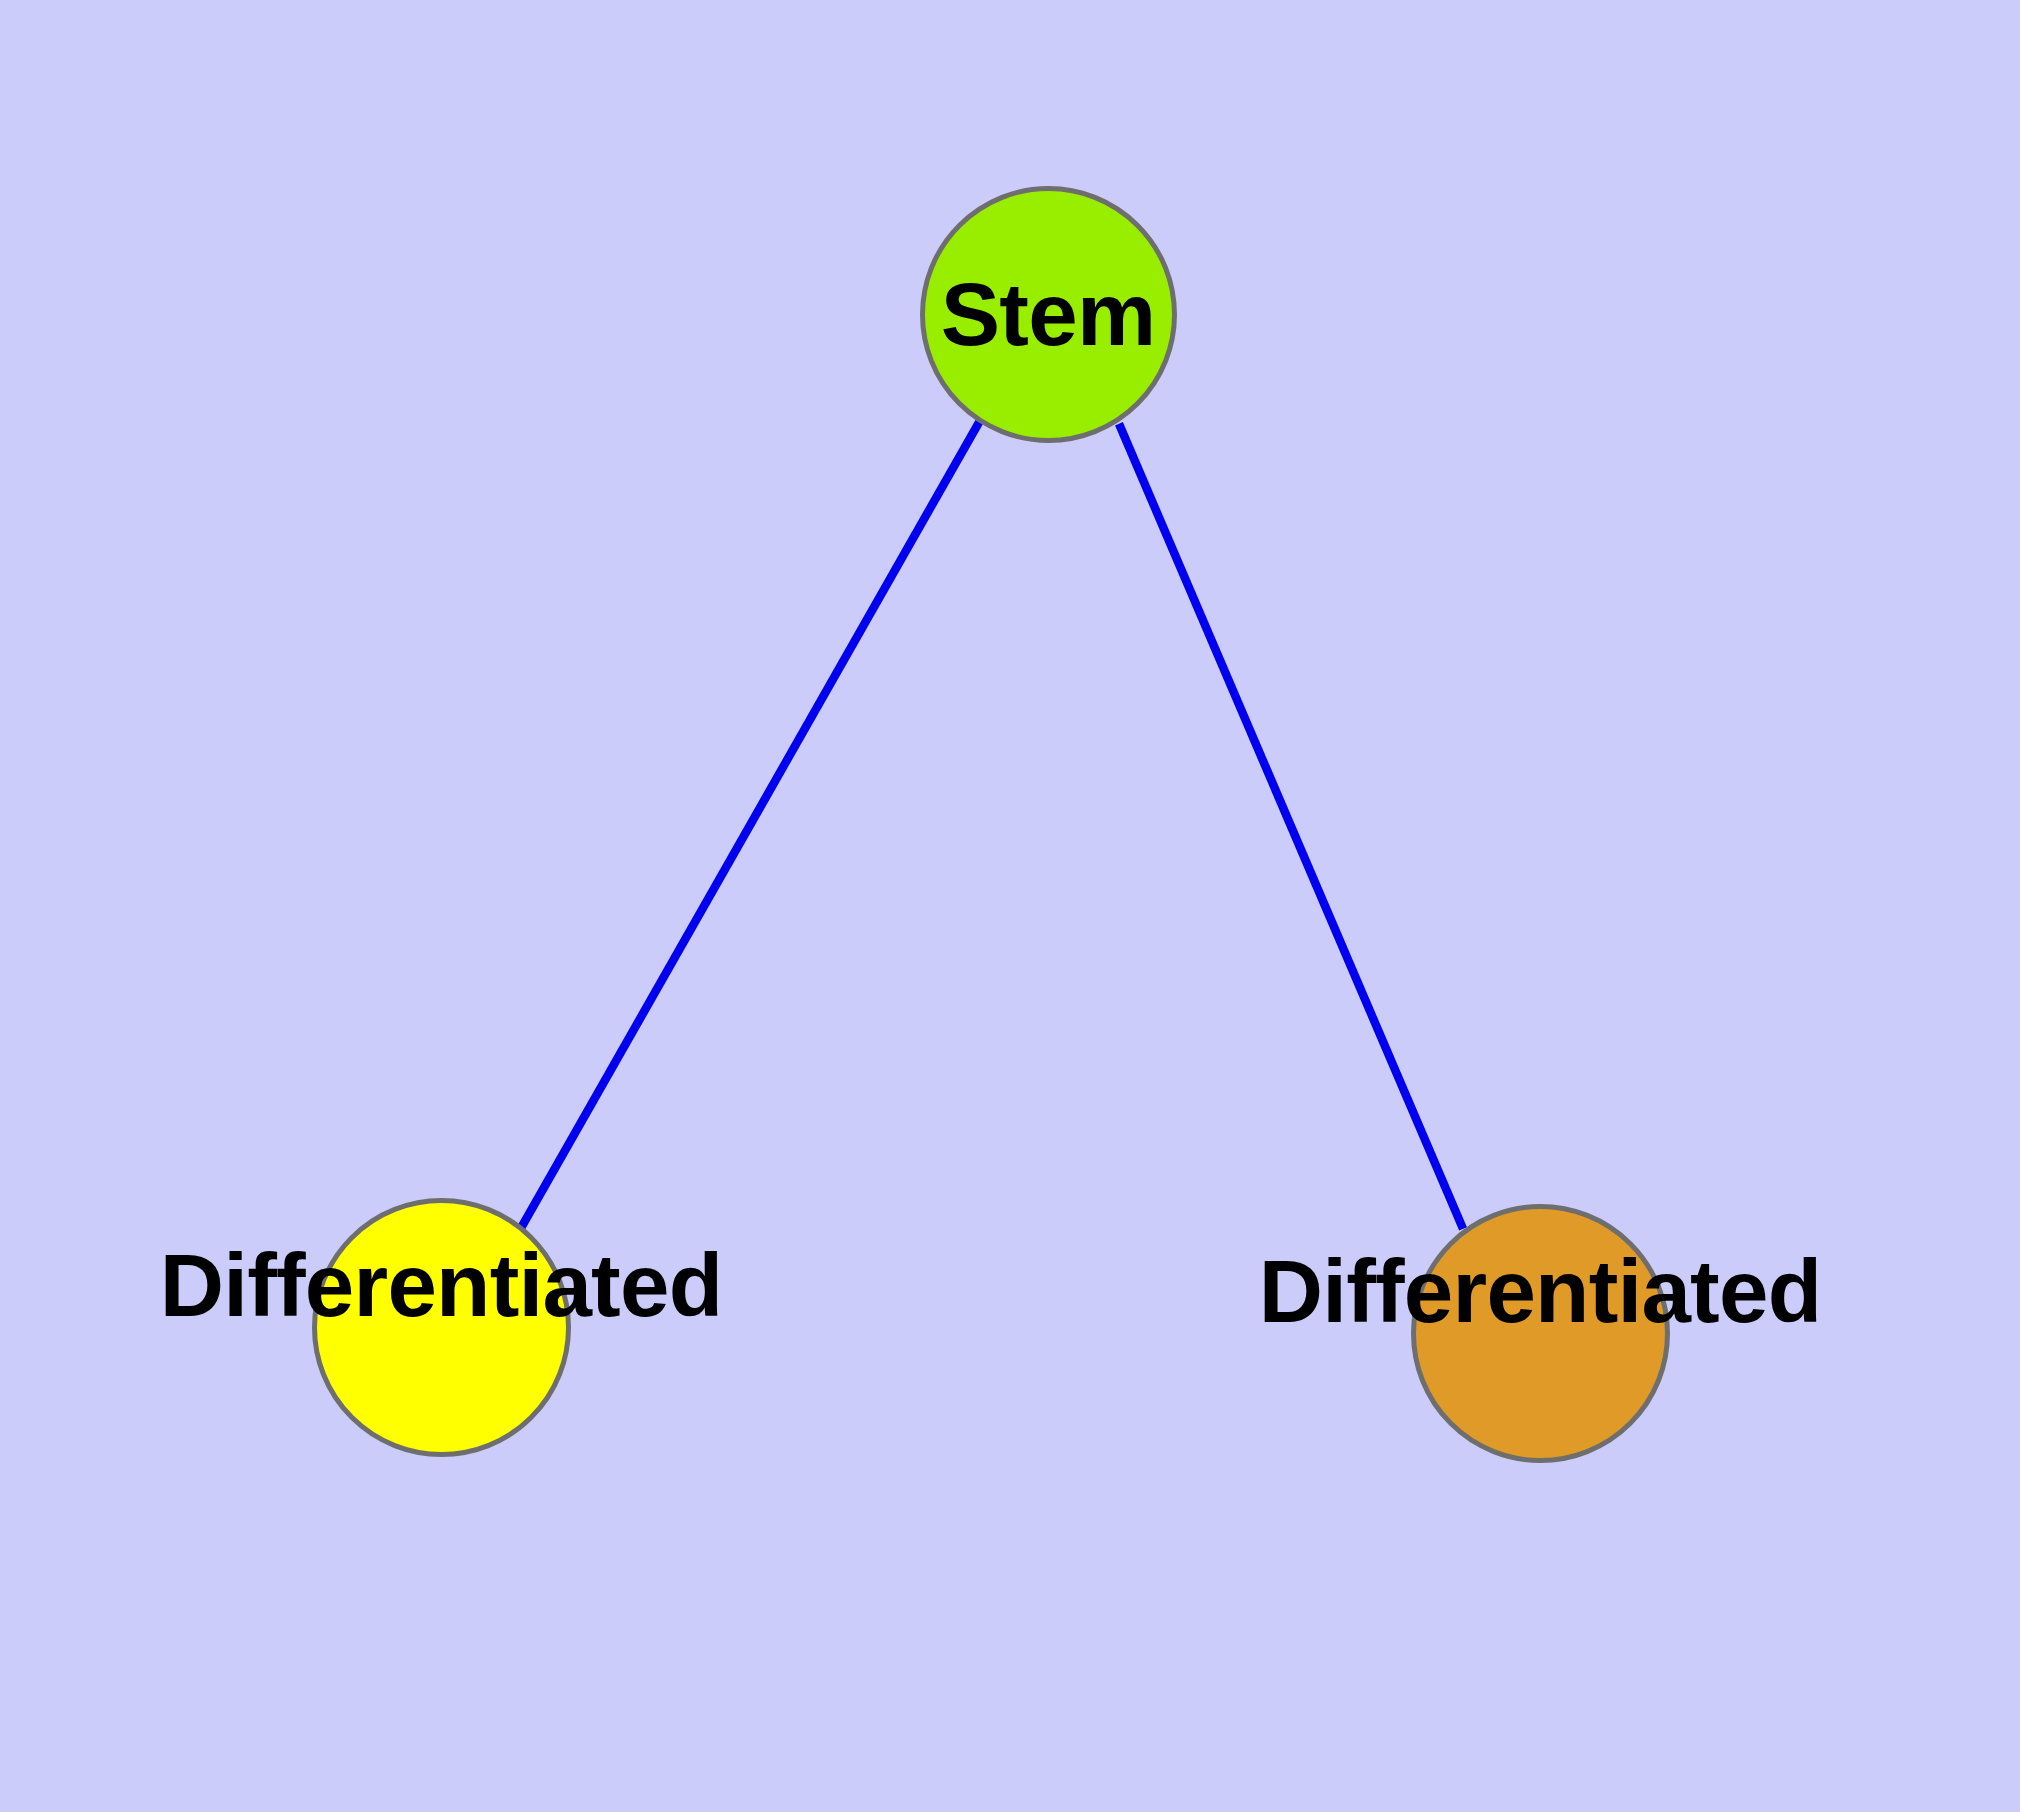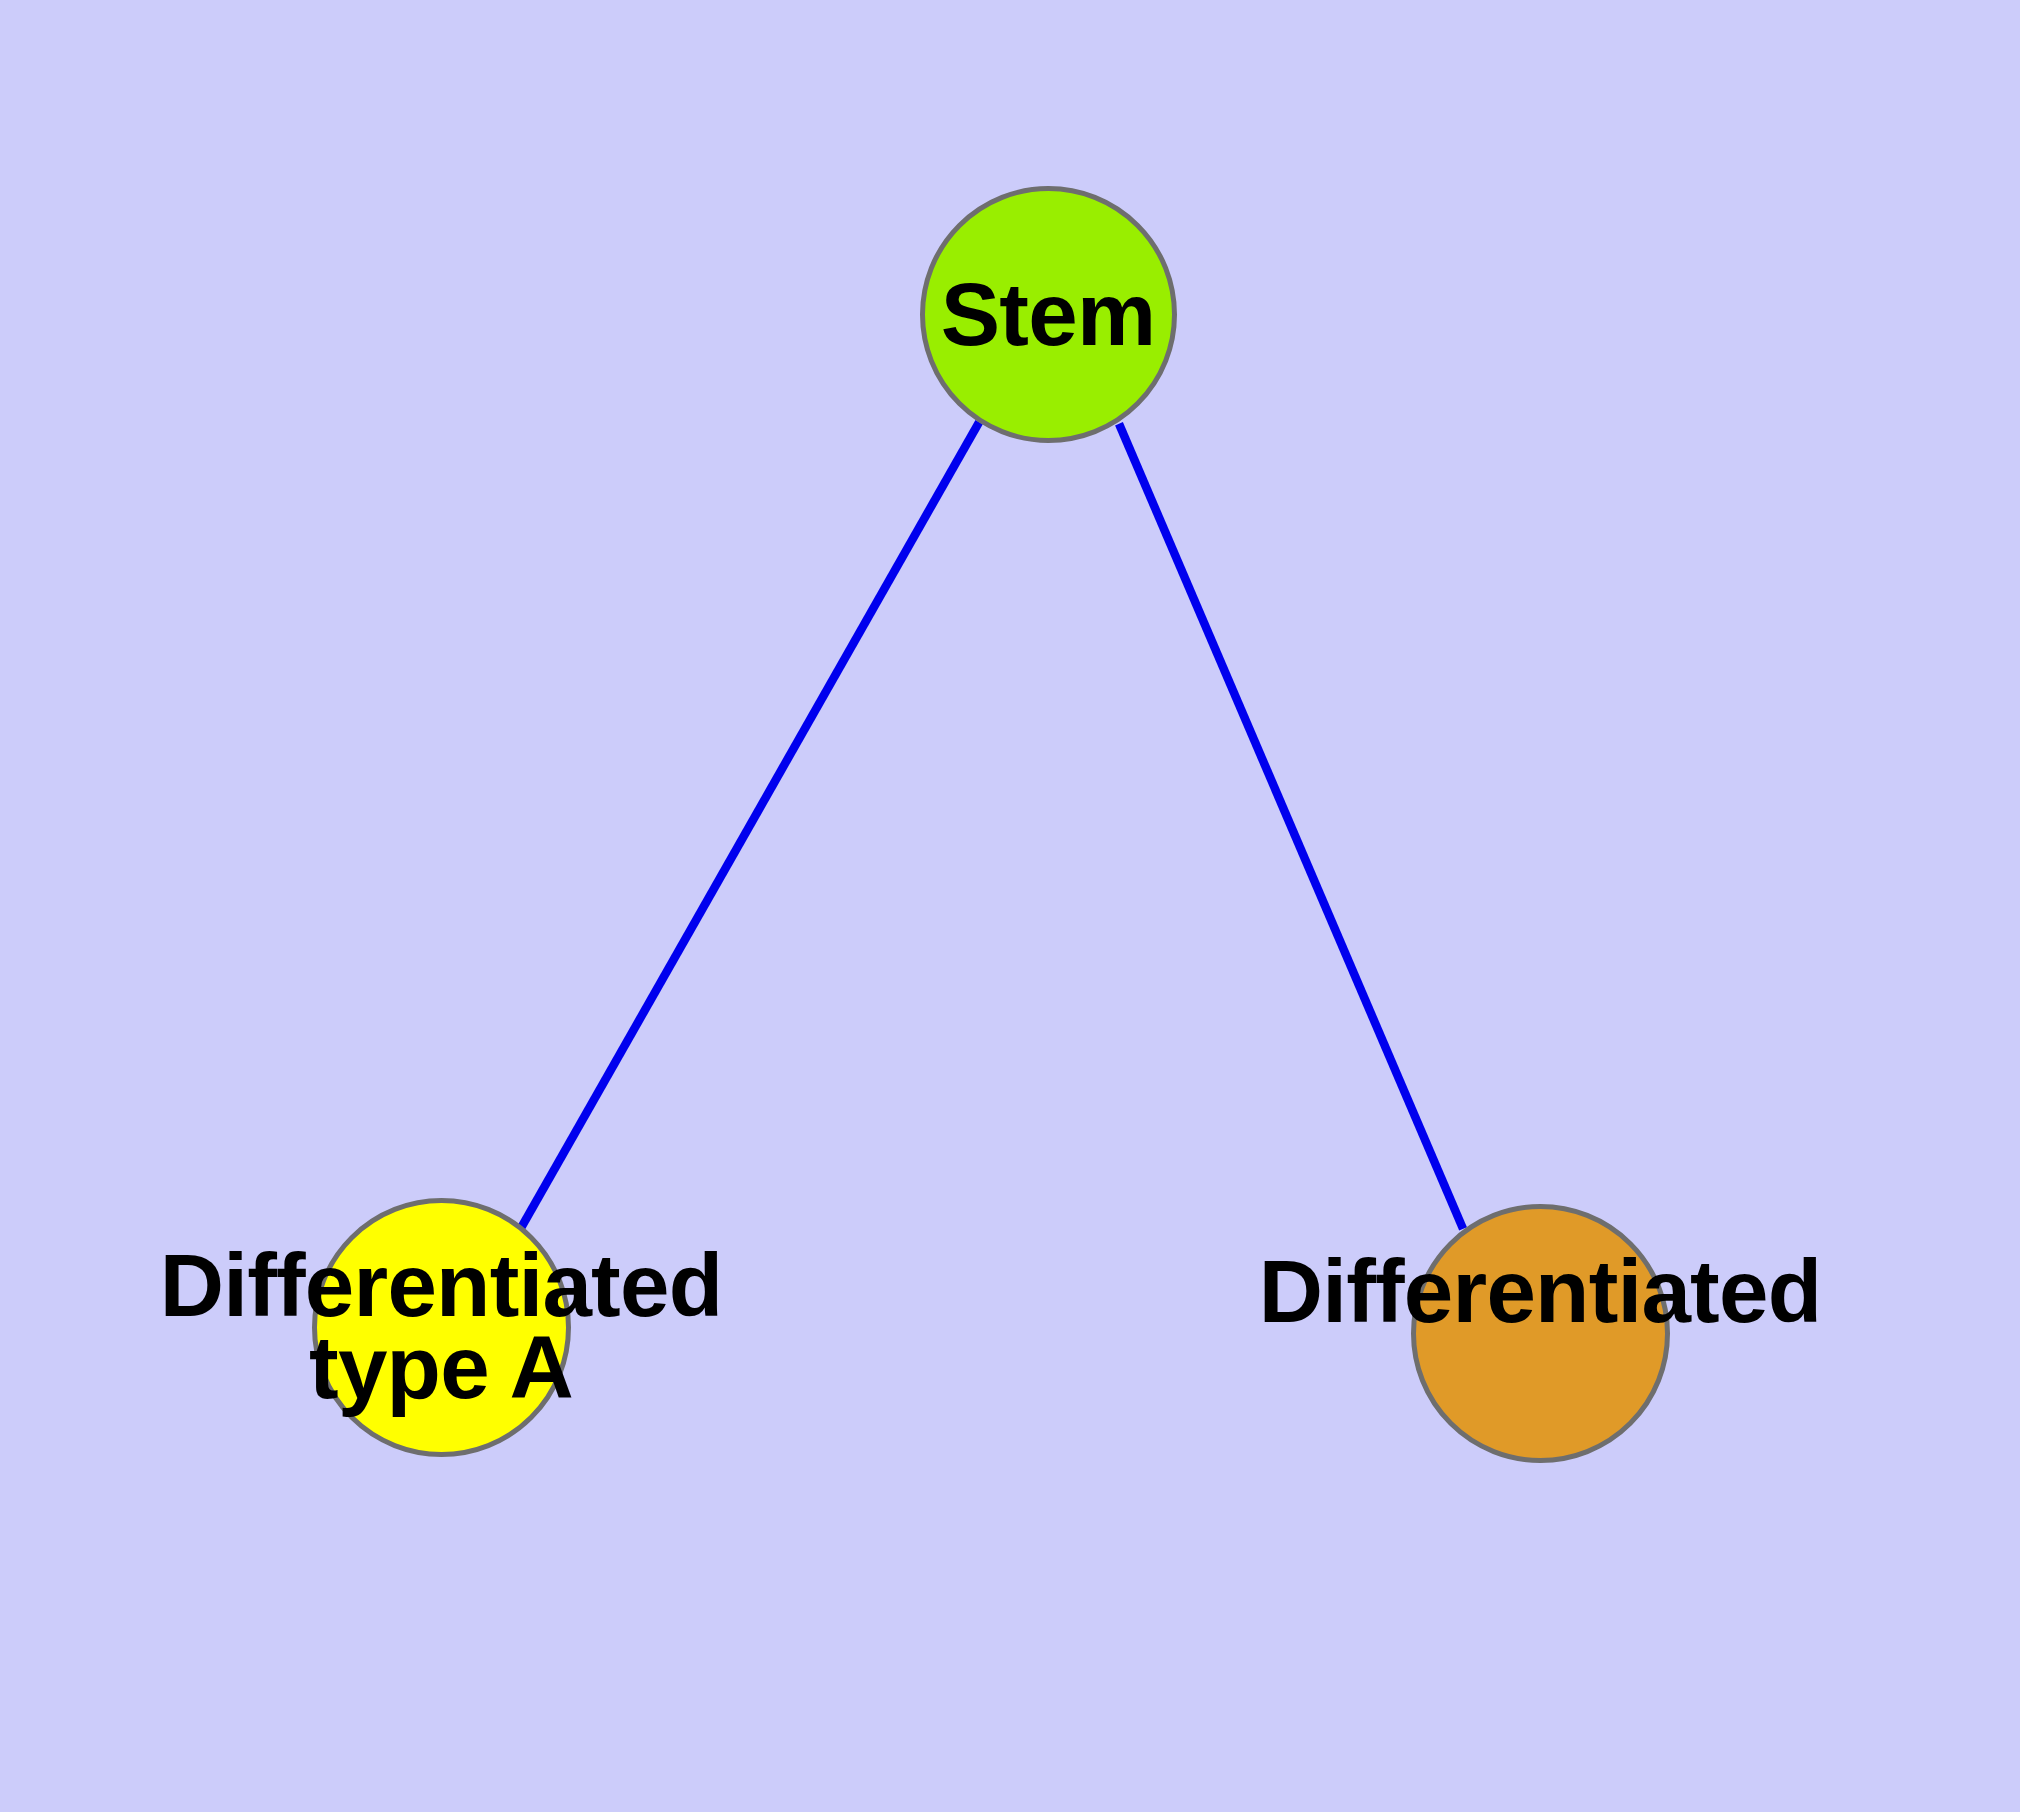--- a/index.html
+++ b/index.html
@@ -94,18 +94,18 @@
   </svg>
 
   <div class="node" id="node-stem" style="background: rgb(153, 238, 0); border-color: rgb(110, 110, 110);"></div>
 
   <div class="node" id="node-diff-a" style="background: rgb(255, 255, 0); border-color: rgb(110, 110, 110);"></div>
 
   <div class="node" id="node-diff-b" style="background: rgb(224, 154, 40); border-color: rgb(110, 110, 110);"></div>
 
   <div class="node-label" id="label-stem" style="color: rgb(0, 0, 0);">Stem</div>
 
-  <div class="node-label" id="label-diff-a" style="color: rgb(0, 0, 0);"><span>Differentiated</span><br><span>type A</span></div>
+  <div class="node-label" id="label-diff-a" style="color: rgb(0, 0, 0);"><span>Differentiated</span><br></div>
 
   <div class="node-label" id="label-diff-b" style="color: rgb(0, 0, 0);"><span>Differentiated</span><br></div>
 
 </div>
 
 
 </body></html>

